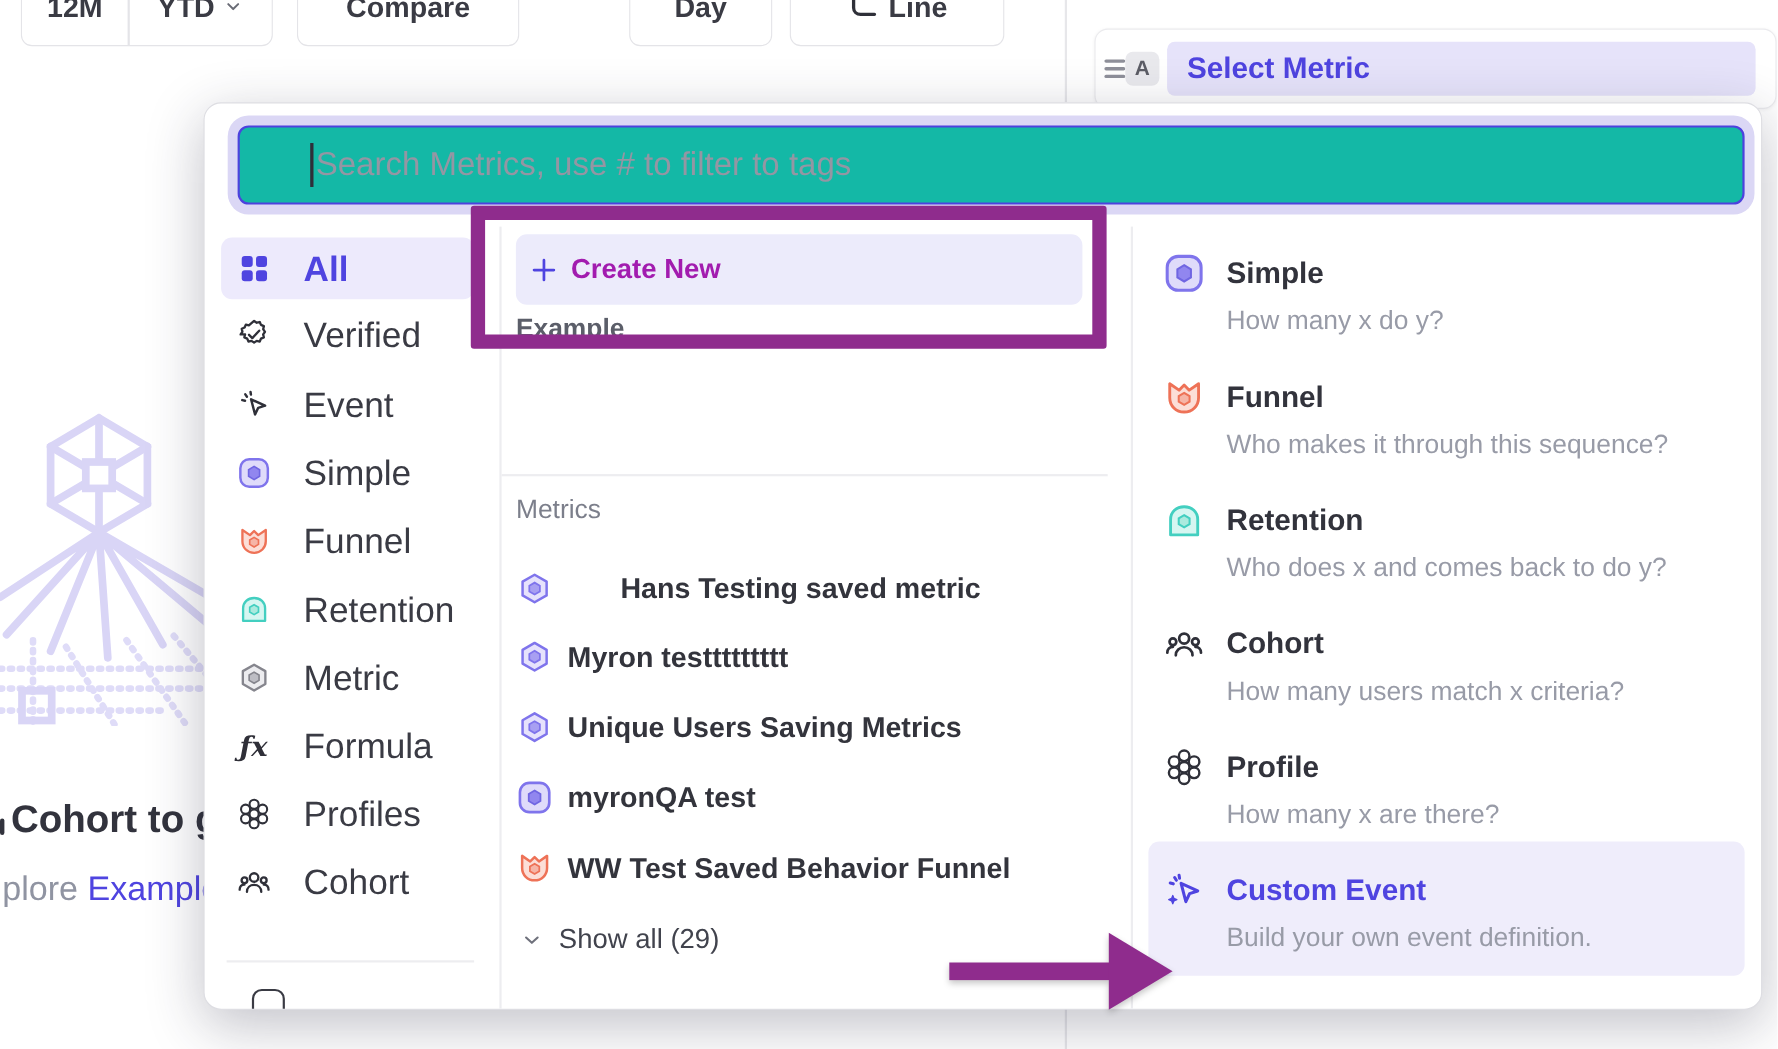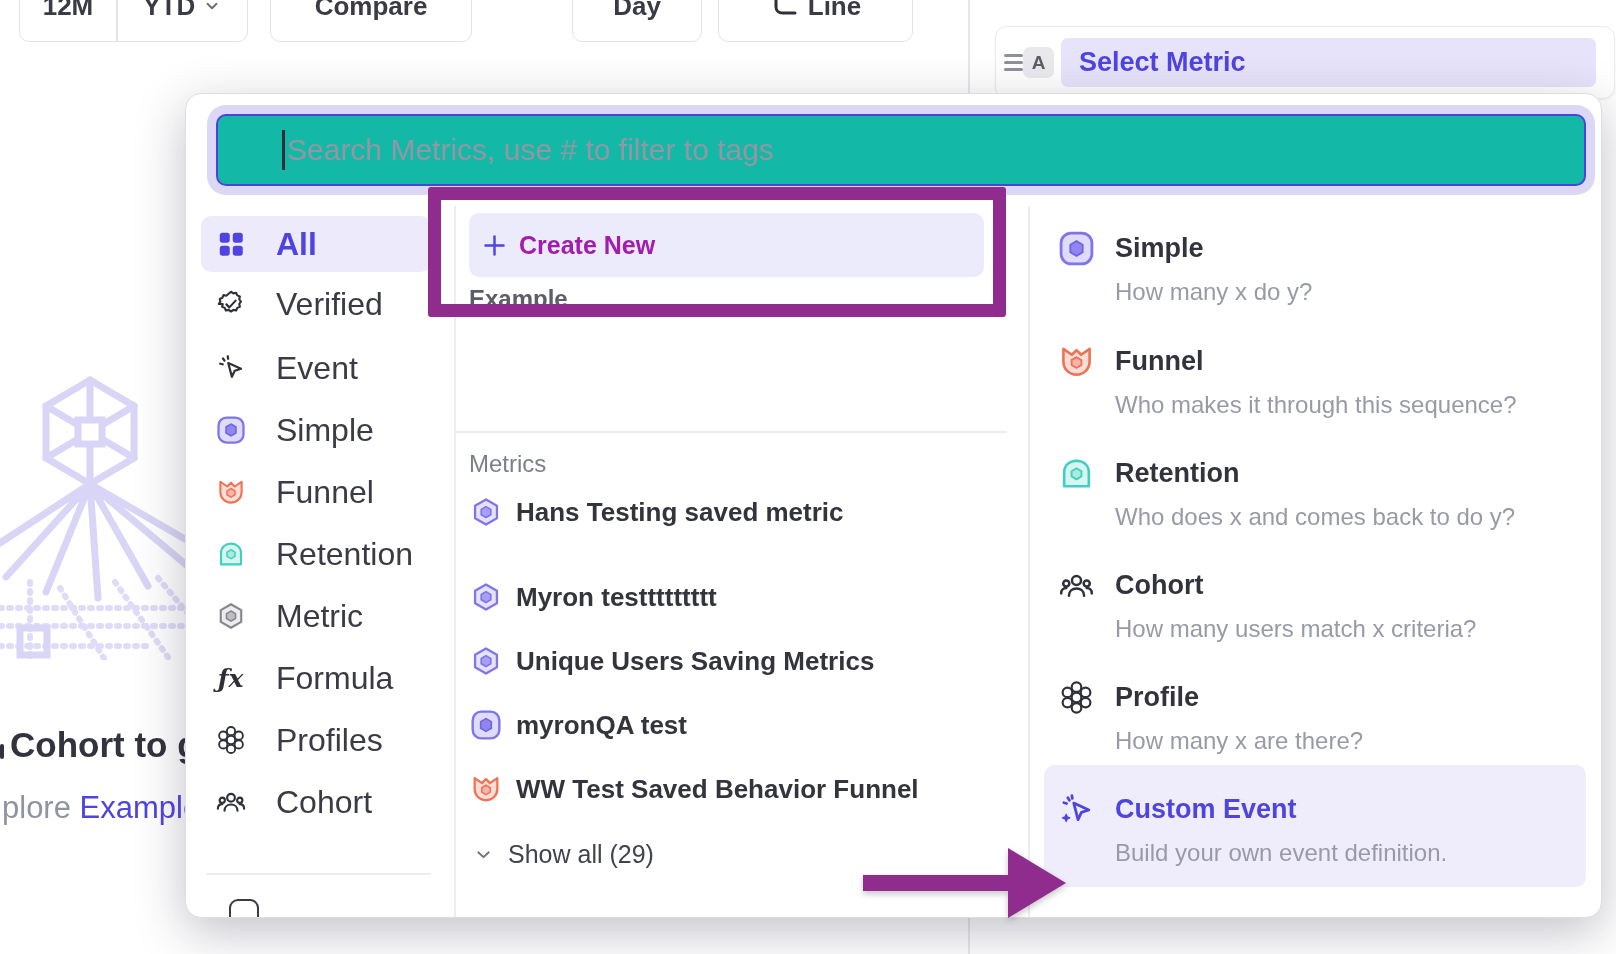--- a/index.html
+++ b/index.html
@@ -281,21 +281,21 @@
           </svg>
       </span>
       <span class="clabel">Create New</span>
     </div>
 
     <div class="sec-hd" style="top:191px;color:#5b5e69;font-weight:600;">Example</div>
     <div class="hline" style="left:270px;top:337px;width:551px;"></div>
 
     <div class="sec-hd" style="top:356px;">Metrics</div>
 
-    <div class="mx-row" style="top:390px;">
+    <div class="mx-row" style="top:413px;gap:48px;">
       <span class="mx-ic">
         <svg width="32" height="32" viewBox="0 0 24 24">
             <path d="M12 2.6l8.2 4.7v9.4L12 21.4l-8.2-4.7V7.3z" fill="#e6e2fc" stroke="#7f74ec" stroke-width="1.7" stroke-linejoin="round"></path>
             <path d="M12 8l3.6 2.1v3.9L12 16.1 8.4 14v-3.9z" fill="#a89ff2" stroke="#7f74ec" stroke-width="1.2"></path>
           </svg>
       </span>
       <span class="mx-label">Hans Testing saved metric</span>
     </div>
     <div class="mx-row" style="top:475px;">
       <span class="mx-ic">

